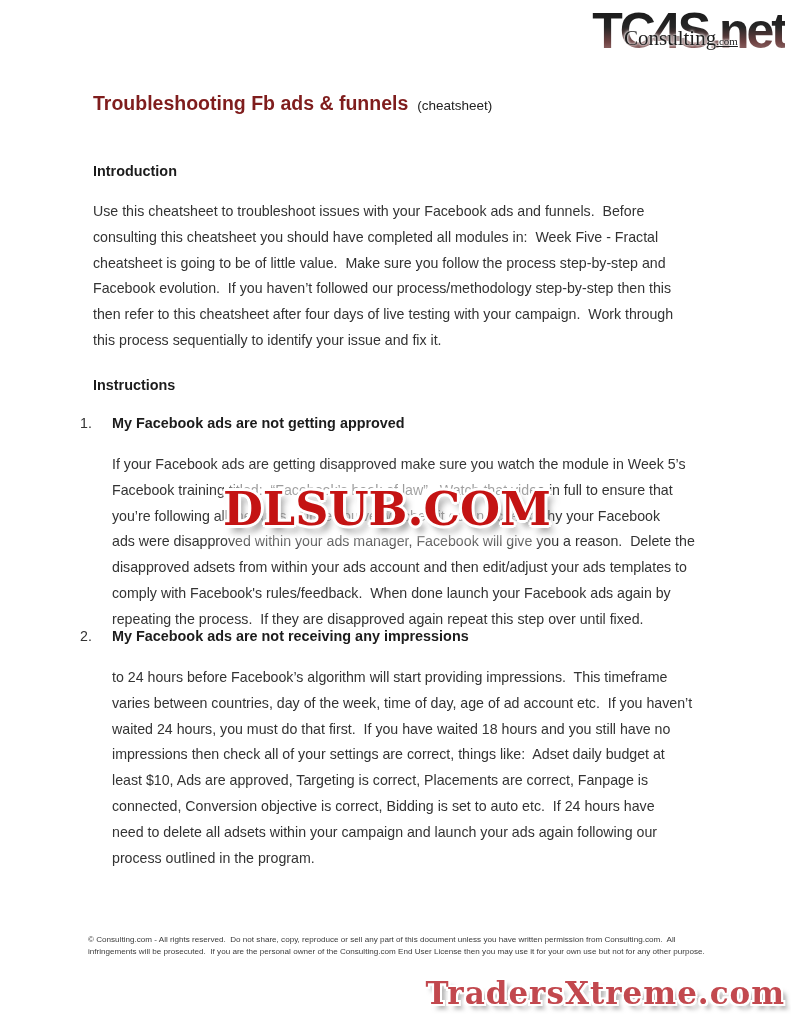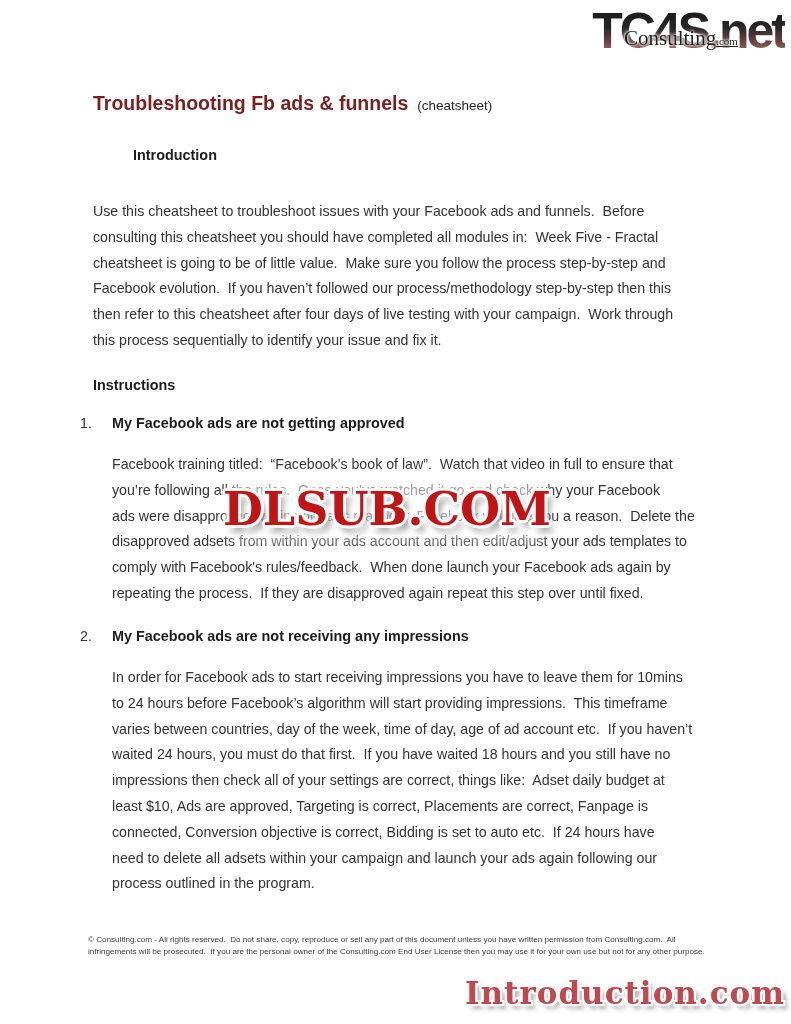--- a/index.html
+++ b/index.html
@@ -32,21 +32,21 @@
     text-shadow:0 0 2px #fff, 0 0 3px #fff, 0 0 4px #fff;
   }
   .logo-overlay .dotcom { font-size:11px; letter-spacing:0;text-decoration:underline; }
 
   
   .doc-title { position:absolute; left:93px; top:92px; white-space:nowrap; }
   .doc-title .main { font-size:19.5px; font-weight:bold; color:#7f1d1d; }
   .doc-title .suffix { font-size:13.5px; color:#222; margin-left:9px; }
 
   .h-bold { position:absolute; font-size:14.4px; font-weight:bold; color:#1c1c1c; white-space:pre; }
-  .intro-heading { left:93px; top:147px;margin-left:40px; }
+  .intro-heading { left:93px; top:163px; }
   .instructions-heading { left:93px; top:377px; }
 
   .para { position:absolute; font-size:14.2px; line-height:25.8px; color:#333; }
   .para .text-line { white-space:pre; }
   .intro-para { left:93px; top:199px; }
   .item1-para { left:112px; top:452px; }
   .item2-para { left:112px; top:665px; }
 
   .list-number { position:absolute; left:80px; font-size:14.2px; color:#333; }
   .item1-num { top:415px; }
@@ -115,46 +115,46 @@
       <div class="text-line">Facebook evolution.  If you haven’t followed our process/methodology step-by-step then this</div>
       <div class="text-line">then refer to this cheatsheet after four days of live testing with your campaign.  Work through</div>
       <div class="text-line">this process sequentially to identify your issue and fix it.</div>
     </div>
 
   <div class="h-bold instructions-heading">Instructions</div>
 
   <div class="list-number item1-num">1.</div>
   <div class="item-heading item1-heading">My Facebook ads are not getting approved</div>
   <div class="para item1-para">
+      <div class="text-line">If your Facebook ads are getting disapproved make sure you watch the module in Week 5’s</div>
       <div class="text-line">Facebook training titled:  “Facebook’s book of law”.  Watch that video in full to ensure that</div>
       <div class="text-line">you’re following all the rules.  Once you’ve watched it go and check why your Facebook</div>
       <div class="text-line">ads were disapproved within your ads manager, Facebook will give you a reason.  Delete the</div>
       <div class="text-line">disapproved adsets from within your ads account and then edit/adjust your ads templates to</div>
       <div class="text-line">comply with Facebook's rules/feedback.  When done launch your Facebook ads again by</div>
       <div class="text-line">repeating the process.  If they are disapproved again repeat this step over until fixed.</div>
     </div>
 
   <div class="list-number item2-num">2.</div>
   <div class="item-heading item2-heading">My Facebook ads are not receiving any impressions</div>
   <div class="para item2-para">
-      <div class="text-line">In order for Facebook ads to start receiving impressions you have to leave them for 10mins</div>
       <div class="text-line">to 24 hours before Facebook’s algorithm will start providing impressions.  This timeframe</div>
       <div class="text-line">varies between countries, day of the week, time of day, age of ad account etc.  If you haven’t</div>
       <div class="text-line">waited 24 hours, you must do that first.  If you have waited 18 hours and you still have no</div>
       <div class="text-line">impressions then check all of your settings are correct, things like:  Adset daily budget at</div>
       <div class="text-line">least $10, Ads are approved, Targeting is correct, Placements are correct, Fanpage is</div>
       <div class="text-line">connected, Conversion objective is correct, Bidding is set to auto etc.  If 24 hours have</div>
       <div class="text-line">need to delete all adsets within your campaign and launch your ads again following our</div>
       <div class="text-line">process outlined in the program.</div>
     </div>
 
   <div class="footer">
       <div class="text-line">© Consulting.com - All rights reserved.  Do not share, copy, reproduce or sell any part of this document unless you have written permission from Consulting.com.  All</div>
       <div class="text-line">infringements will be prosecuted.  If you are the personal owner of the Consulting.com End User License then you may use it for your own use but not for any other purpose.</div>
     </div>
 
   <div class="watermark">
     <span class="watermark-text">DLSUB.COM</span>
   </div>
 
-  <div class="banner">Introduction.com</div>
+  <div class="banner">TradersXtreme.com</div>
 
 </div>
 
 </body></html>

